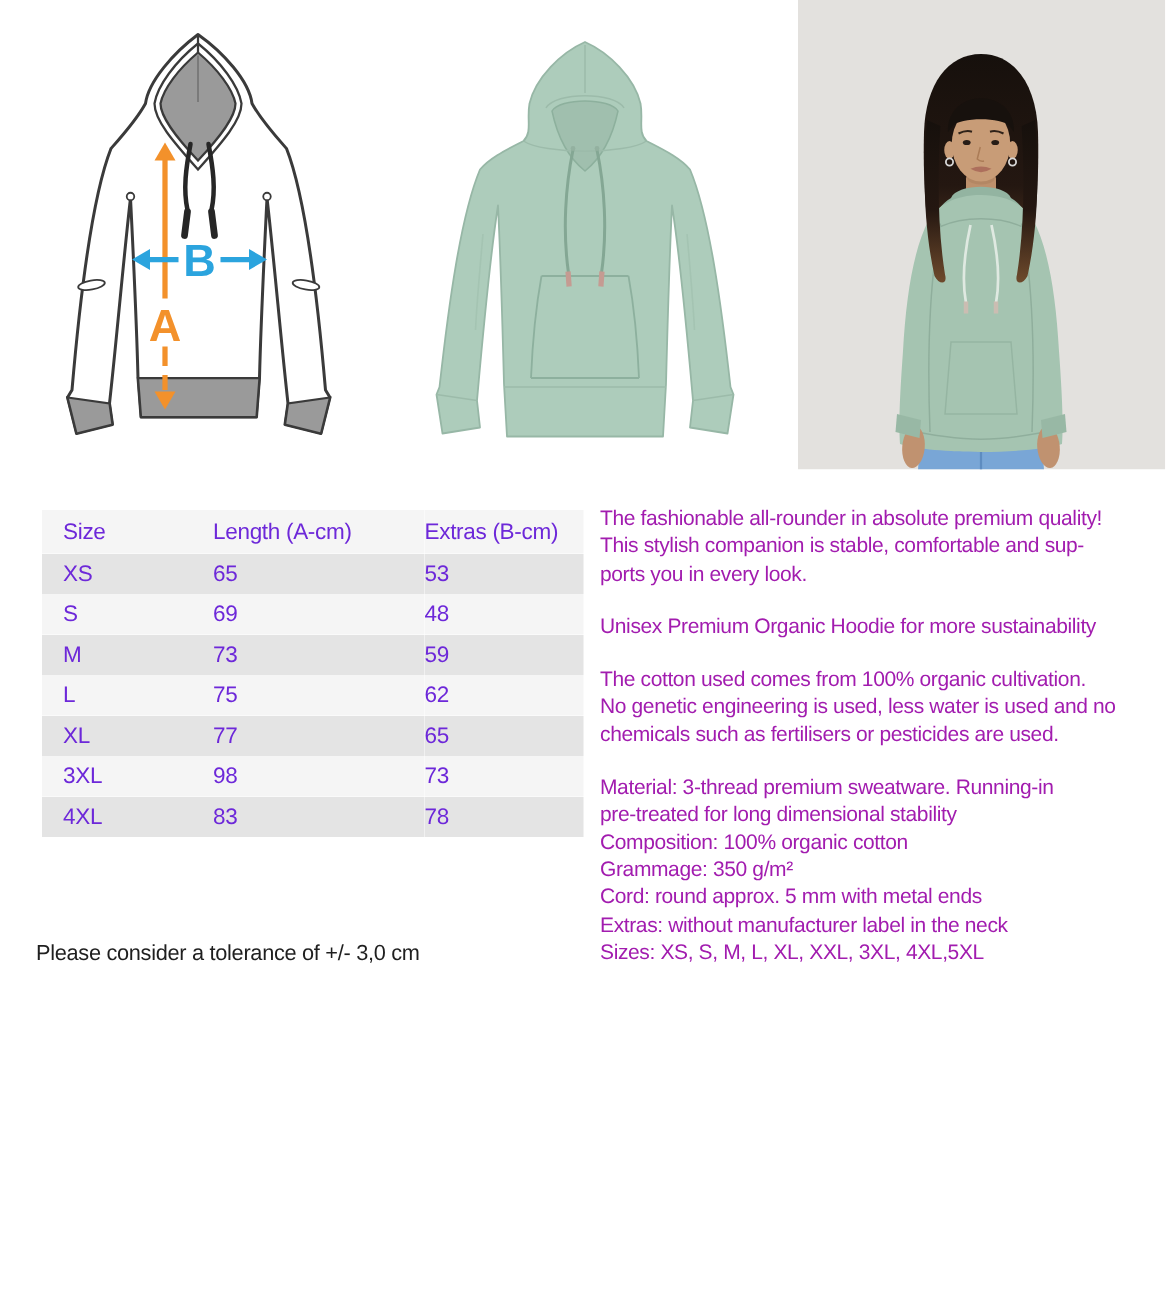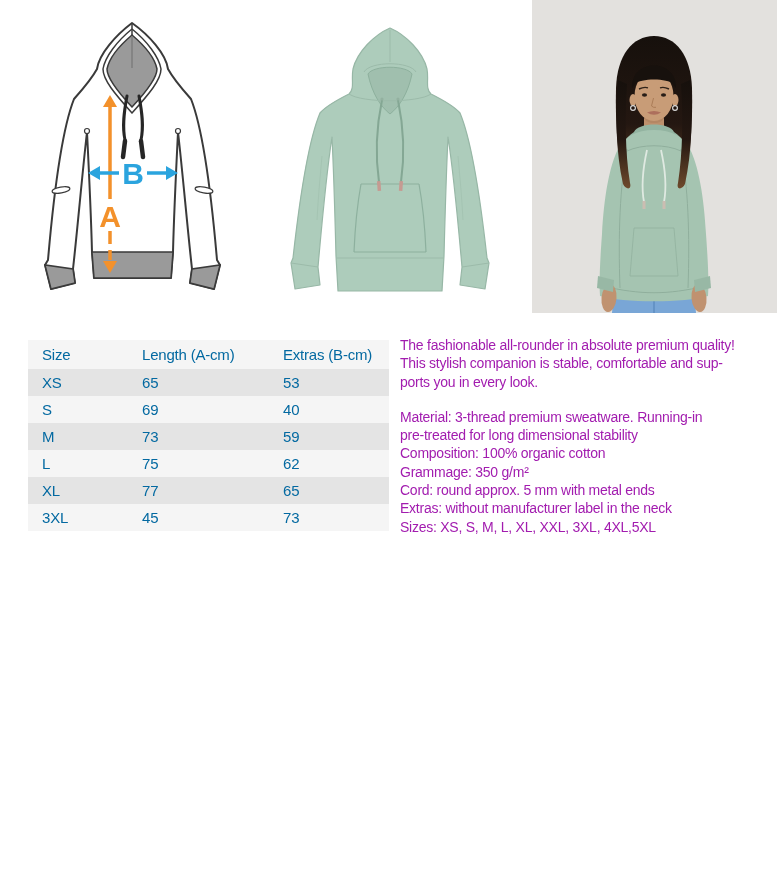--- a/index.html
+++ b/index.html
@@ -7,21 +7,21 @@
     position:relative; width:777px; height:873px; background:#fff;
     font-family:"Liberation Sans", sans-serif; overflow:hidden;
   }
   .img-box { position:absolute; }
   .img-box svg { display:block; }
 
   
   table.sizes {
     position:absolute; left:28px; top:340px; width:361px;
     border-collapse:collapse; table-layout:fixed;
-    font-size:15px; letter-spacing:-0.2px; color:#0369a1;
+    font-size:15px; letter-spacing:-0.2px; color:#6d28d9;
   }
   table.sizes th, table.sizes td {
     font-weight:400; text-align:left; padding:0;
     vertical-align:middle; overflow:hidden; white-space:nowrap;
   }
   table.sizes thead th { height:29px; background:#f5f5f5; }
   table.sizes tbody td { height:27px;margin-top:39px; }
   table.sizes tbody tr:nth-child(odd)  { background:#e4e4e4; }
   table.sizes tbody tr:nth-child(even) { background:#f5f5f5; }
   table.sizes th:first-child, table.sizes td:first-child { padding-left:14px; }
@@ -200,50 +200,60 @@
     </thead>
     <tbody>
       <tr>
         <td>XS</td>
         <td>65</td>
         <td>53</td>
       </tr>
       <tr>
         <td>S</td>
         <td>69</td>
-        <td>40</td>
+        <td>48</td>
       </tr>
       <tr>
         <td>M</td>
         <td>73</td>
         <td>59</td>
       </tr>
       <tr>
         <td>L</td>
         <td>75</td>
         <td>62</td>
       </tr>
       <tr>
         <td>XL</td>
         <td>77</td>
         <td>65</td>
       </tr>
       <tr>
         <td>3XL</td>
-        <td>45</td>
+        <td>98</td>
         <td>73</td>
+      </tr>
+      <tr>
+        <td>4XL</td>
+        <td>83</td>
+        <td>78</td>
       </tr>
     </tbody>
   </table>
 
+  <div class="tolerance">Please consider a tolerance of +/- 3,0 cm</div>
 
   <div class="description">
     <p>The fashionable all-rounder in absolute premium quality!
 This stylish companion is stable, comfortable and sup-
 ports you in every look.</p>
+    <p>Unisex Premium Organic Hoodie for more sustainability</p>
+    <p>The cotton used comes from 100% organic cultivation.
+No genetic engineering is used, less water is used and no
+chemicals such as fertilisers or pesticides are used.</p>
     <p>Material: 3-thread premium sweatware. Running-in
 pre-treated for long dimensional stability
 Composition: 100% organic cotton
 Grammage: 350 g/m²
 Cord: round approx. 5 mm with metal ends
 Extras: without manufacturer label in the neck
 Sizes: XS, S, M, L, XL, XXL, 3XL, 4XL,5XL</p>
   </div>
 
 </div>

